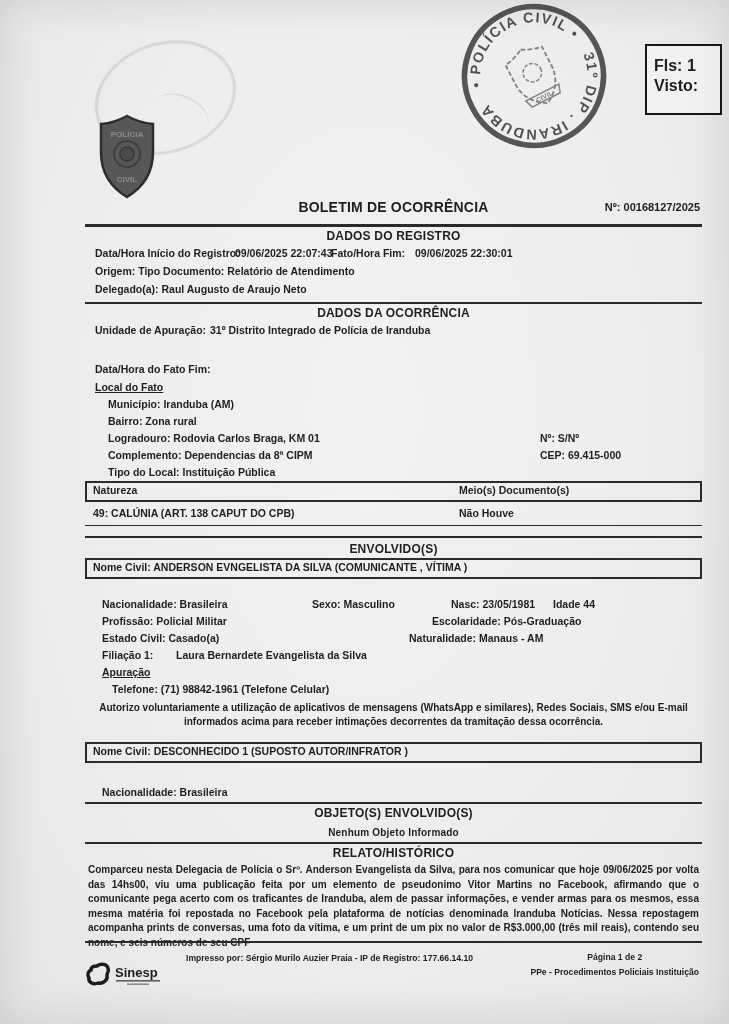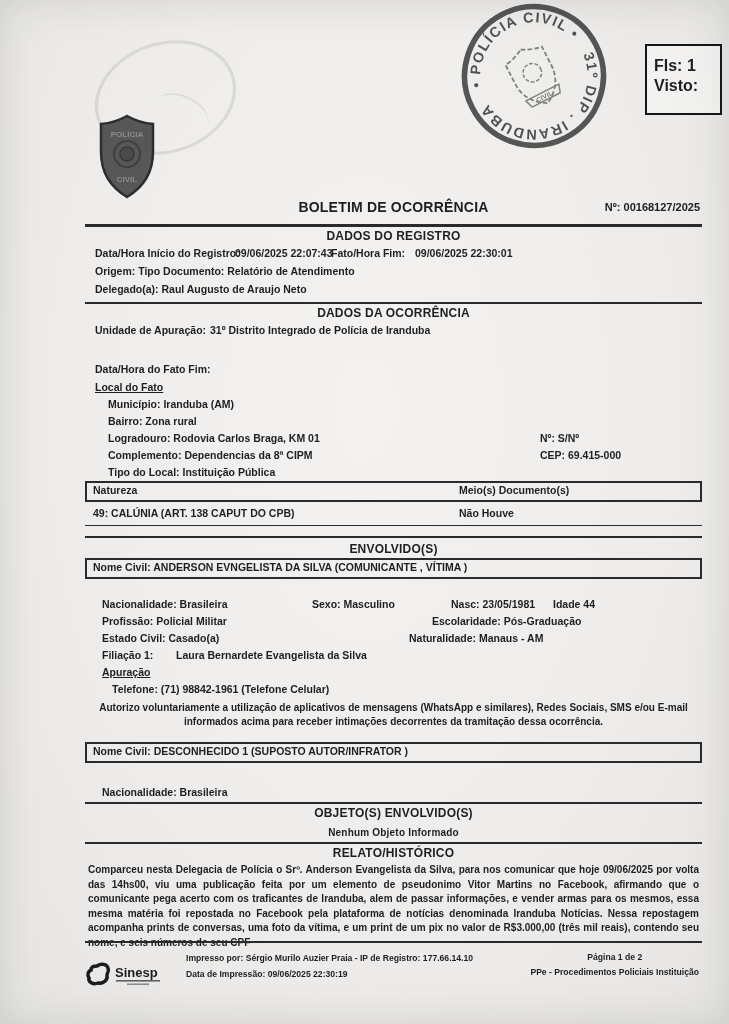--- a/index.html
+++ b/index.html
@@ -195,20 +195,19 @@
   <div class="footer-logo">
     <svg width="90" height="34" viewBox="0 0 90 34">
       <path d="M14 6 C18 3 24 4 25 8 C27 12 23 13 24 16 C25 20 20 24 15 23 C10 25 5 22 6 18 C4 15 5 11 8 10 C8 7 11 6 14 6 Z" fill="none" stroke="#1c1c1c" stroke-width="3.5"></path>
       <text x="32" y="17" font-size="13" font-weight="bold" fill="#1c1c1c" font-family="Liberation Sans, sans-serif">Sinesp</text>
       <rect x="33" y="20" width="44" height="1.6" fill="#3c3c3c" opacity="0.8"></rect>
       <rect x="44" y="23.5" width="22" height="1.4" fill="#3c3c3c" opacity="0.6"></rect>
     </svg>
   </div>
   <div class="footer-center">
     <div>Impresso por: Sérgio Murilo Auzier Praia - IP de Registro: 177.66.14.10</div>
-    <div>Data de Impressão: 09/06/2025 22:30:19</div>
   </div>
   <div class="footer-right">
     <div class="pg">Página 1 de 2</div>
     <div>PPe - Procedimentos Policiais Instituição</div>
   </div>
 
 </div>
 
 </body></html>

